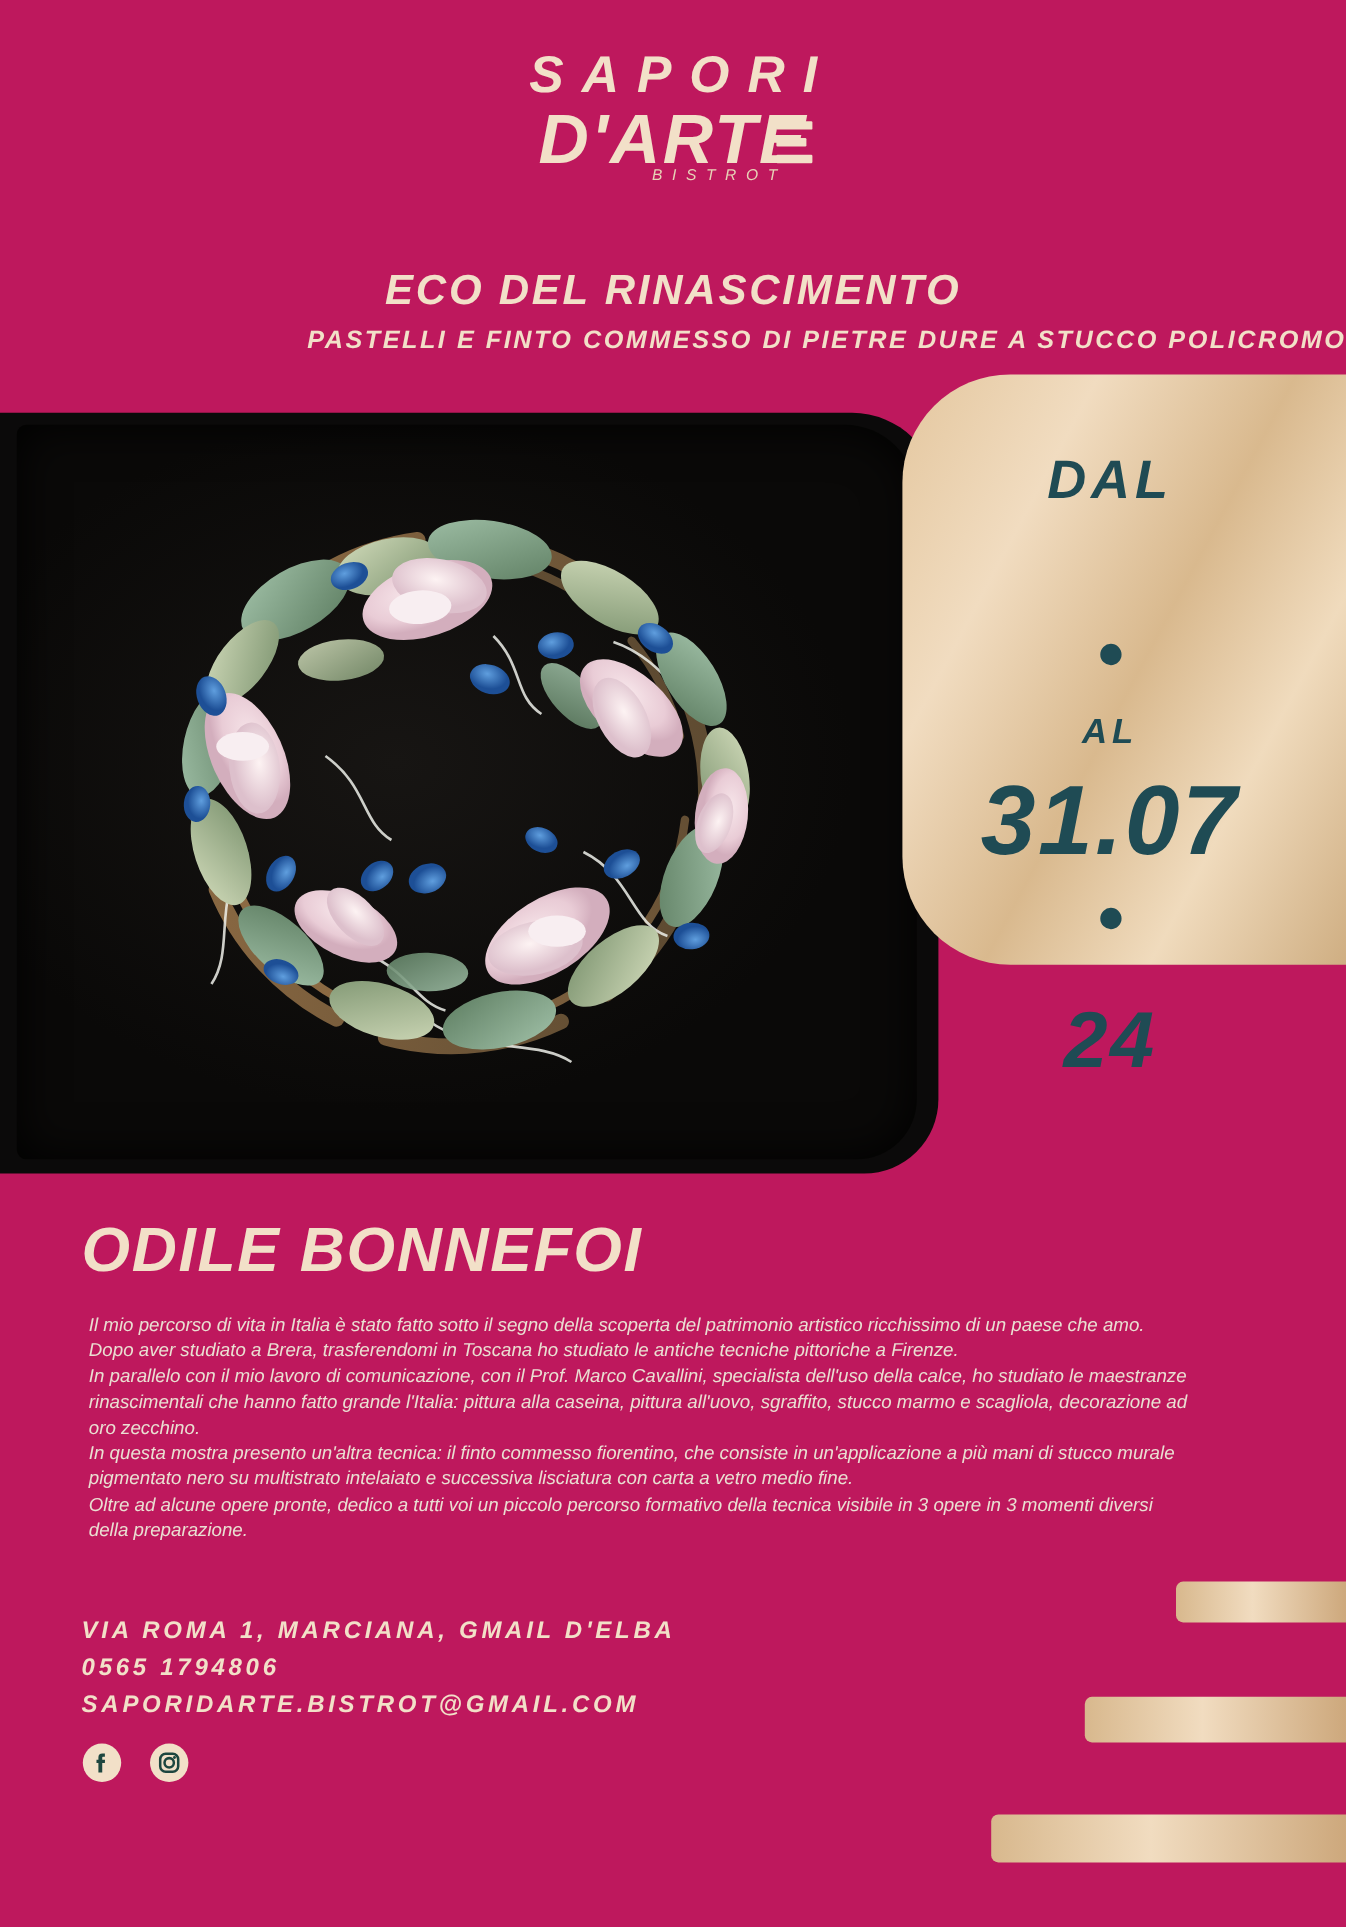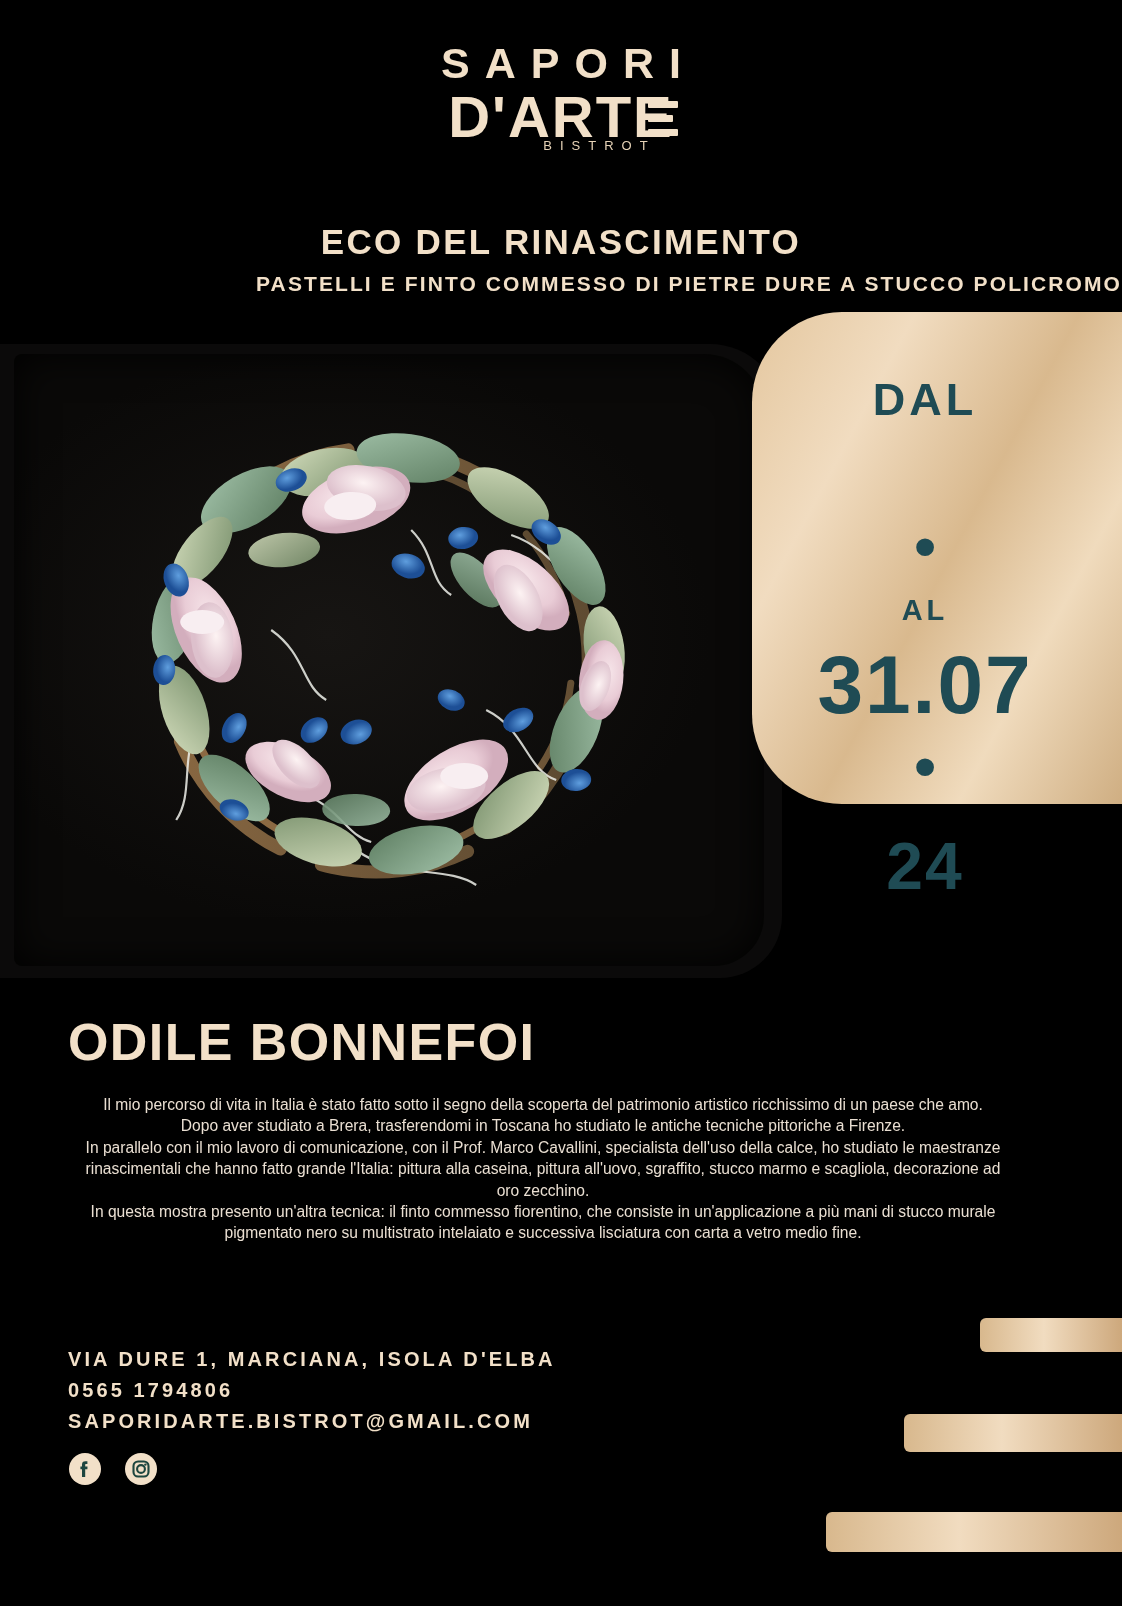--- a/index.html
+++ b/index.html
@@ -15,21 +15,22 @@
     overflow: hidden;
     font-family: "Liberation Sans", sans-serif;
     color: #f3e3cf;
     background: #1d463f;
   }
 
   
   .poster {
     position: absolute;
     inset: 0;
-    background: #000000;
+    background: #be185d;
+    font-style: italic;
   }
   .logo-block {
     position: absolute;
     top: 42px;
     left: 0;
     width: 100%;
     text-align: center;
   }
   .logo-sapori {
     font-size: 43px;
@@ -157,27 +158,26 @@
     top: 1012px;
     font-size: 52px;
     font-weight: 700;
     letter-spacing: 1.4px;
     color: #f2e0c8;
   }
 
   
   .bio {
     position: absolute;
-    left: 84px;
+    left: 74px;
     top: 1094px;
     width: 918px;
     font-size: 15.6px;
     line-height: 21.4px;
     color: #eadfd2;
-    text-align: center;
   }
   .bio p { margin: 0; }
 
   
   .contact {
     position: absolute;
     left: 68px;
     top: 1344px;
     font-size: 20px;
     font-weight: 700;
@@ -355,24 +355,25 @@
     <div class="txt d-24">24</div>
   </div>
 
   <div class="artist-name">ODILE BONNEFOI</div>
 
   <div class="bio">
     <p>Il mio percorso di vita in Italia è stato fatto sotto il segno della scoperta del patrimonio artistico ricchissimo di un paese che amo.</p>
     <p>Dopo aver studiato a Brera, trasferendomi in Toscana ho studiato le antiche tecniche pittoriche a Firenze.</p>
     <p>In parallelo con il mio lavoro di comunicazione, con il Prof. Marco Cavallini, specialista dell'uso della calce, ho studiato le maestranze rinascimentali che hanno fatto grande l'Italia: pittura alla caseina, pittura all'uovo, sgraffito, stucco marmo e scagliola, decorazione ad oro zecchino.</p>
     <p>In questa mostra presento un'altra tecnica: il finto commesso fiorentino, che consiste in un'applicazione a più mani di stucco murale pigmentato nero su multistrato intelaiato e successiva lisciatura con carta a vetro medio fine.</p>
+    <p>Oltre ad alcune opere pronte, dedico a tutti voi un piccolo percorso formativo della tecnica visibile in 3 opere in 3 momenti diversi della preparazione.</p>
   </div>
 
   <div class="contact">
-    <div>VIA DURE 1, MARCIANA, ISOLA D'ELBA</div>
+    <div>VIA ROMA 1, MARCIANA, GMAIL D'ELBA</div>
     <div>0565 1794806</div>
     <div>SAPORIDARTE.BISTROT@GMAIL.COM</div>
   </div>
 
   <div class="social">
     <span>
       <svg viewBox="0 0 34 34" width="34" height="34">
         <circle cx="17" cy="17" r="16" fill="#f2e0c8"></circle>
         <path d="M19.4 17.2h-2.2V25h-3.2v-7.8h-1.6v-2.7h1.6v-1.9c0-2.1 1-3.3 3.4-3.3h2v2.7h-1.3c-.7 0-.9.3-.9.9v1.6h2.3l-.1 2.7z" fill="#1d463f"></path>
       </svg>

